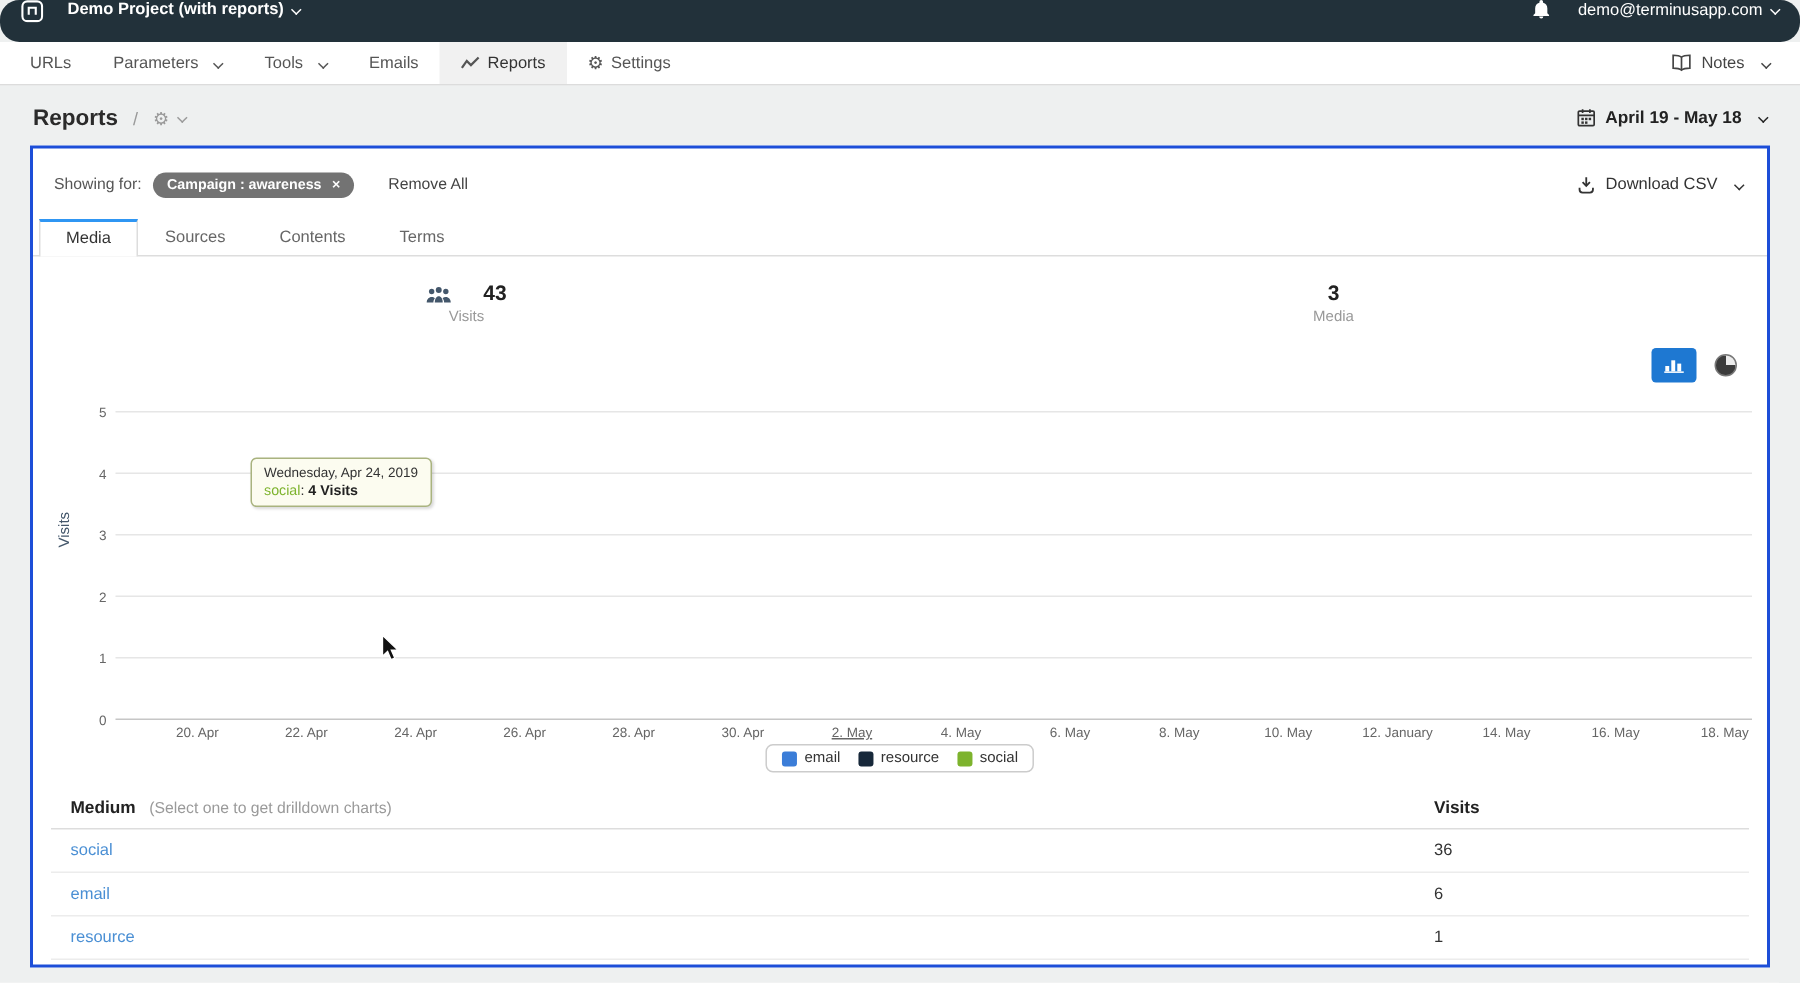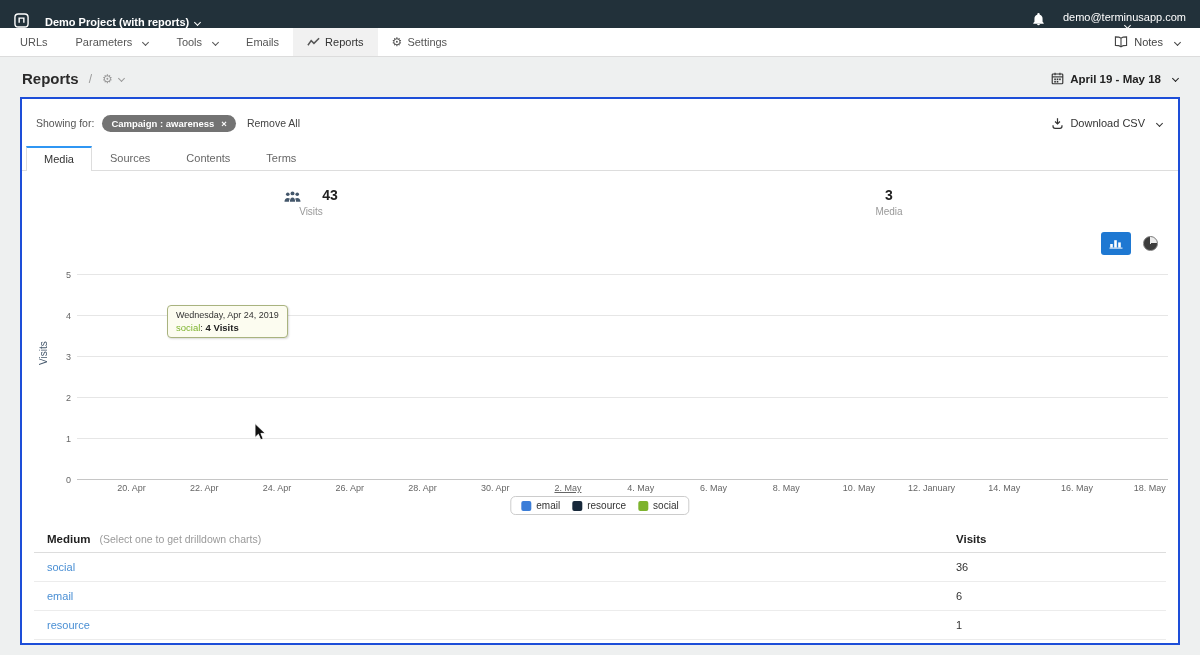--- a/index.html
+++ b/index.html
@@ -2,26 +2,26 @@
 <html><head>
 <meta charset="utf-8">
 <style>
   * { margin:0; padding:0; box-sizing:border-box; }
   html,body { width:1200px; height:655px; overflow:hidden; background:#eef0f0;
     font-family:"Liberation Sans", sans-serif; color:#333; }
   .chev { display:inline-block; width:5px; height:5px; border-right:1.5px solid currentColor;
     border-bottom:1.5px solid currentColor; transform:rotate(45deg); margin-left:6px; vertical-align:2px; }
 
   
-  .topbar { height:28px; background:#22313a; display:flex; align-items:flex-end; padding:0 14px; color:#fff; }
+  .topbar { height:28px; background:#22313a; display:flex; align-items:flex-start; padding:0 14px; color:#fff;border-radius:13px; }
   .topbar .logo { display:flex; align-items:center; margin-right:16px; }
   .project { font-size:11px; font-weight:bold; display:flex; align-items:center; cursor:pointer; }
   .topbar-right { margin-left:auto; display:flex; align-items:center; gap:18px; }
   .bell { display:flex; align-items:center; cursor:pointer; }
-  .useremail { font-size:11px; display:flex; align-items:center; cursor:pointer;flex-direction:column; }
+  .useremail { font-size:11px; display:flex; align-items:center; cursor:pointer; }
 
   
   .nav { height:29px; background:#fff; border-bottom:1px solid #dcdcdc; display:flex; align-items:stretch; font-size:11px; color:#555; }
   .nav-items { display:flex; align-items:stretch; padding-left:6px; }
   .nav-item { display:flex; align-items:center; padding:0 14px; cursor:pointer; gap:5px; }
   .nav-item.active { background:#f1f1f1; color:#333; }
   .nav-ic { display:flex; align-items:center; }
   .gear-glyph { font-size:12px; line-height:1; color:#555; }
   .nav-right { margin-left:auto; display:flex; align-items:center; gap:6px; padding-right:20px; font-size:11px; color:#444; cursor:pointer; }
 
@@ -32,21 +32,21 @@
   .crumb-gear { color:#9a9a9a; font-size:13px; display:flex; align-items:center; cursor:pointer; }
   .daterange { margin-left:auto; display:flex; align-items:center; gap:6px; font-size:11.5px; font-weight:bold; color:#222; cursor:pointer; }
 
   
   .card { position:relative; margin:0 20px; background:#fff; border:2px solid #1d4ed8; height:548px; }
 
   .filter-row { display:flex; align-items:center; padding:14px 16px 0 14px; font-size:10.5px; color:#555; height:34px; }
   .pill { background:#737373; color:#fff; font-size:9.5px; font-weight:bold; border-radius:10px;
     padding:3px 9px; margin-left:8px; display:inline-flex; align-items:center; gap:7px; cursor:pointer; }
   .pill .x { font-weight:bold; cursor:pointer; }
-  .remove-all { margin-left:11px; color:#444; cursor:pointer; }
+  .remove-all { margin-left:23px; color:#444; cursor:pointer; }
   .download { margin-left:auto; display:flex; align-items:center; gap:6px; font-size:11px; color:#333; cursor:pointer; }
 
   .tabs { display:flex; align-items:flex-end; margin-top:12px; border-bottom:1px solid #ddd; padding-left:4px; }
   .tab { padding:6px 17px 6px 17px; font-size:11px; color:#666; cursor:pointer; border:1px solid transparent; border-bottom:none; }
   .tab.active { background:#fff; color:#333; border-color:#ddd; border-top:2px solid #2f96f3; margin-bottom:-1px; padding-top:5px; }
 
   .stats { display:flex; margin-top:16px; height:34px; }
   .stat { width:50%; text-align:center; }
   .stat-top { display:flex; align-items:flex-end; justify-content:center; gap:21px; }
   .stat-val { font-size:14px; font-weight:bold; color:#222; }

